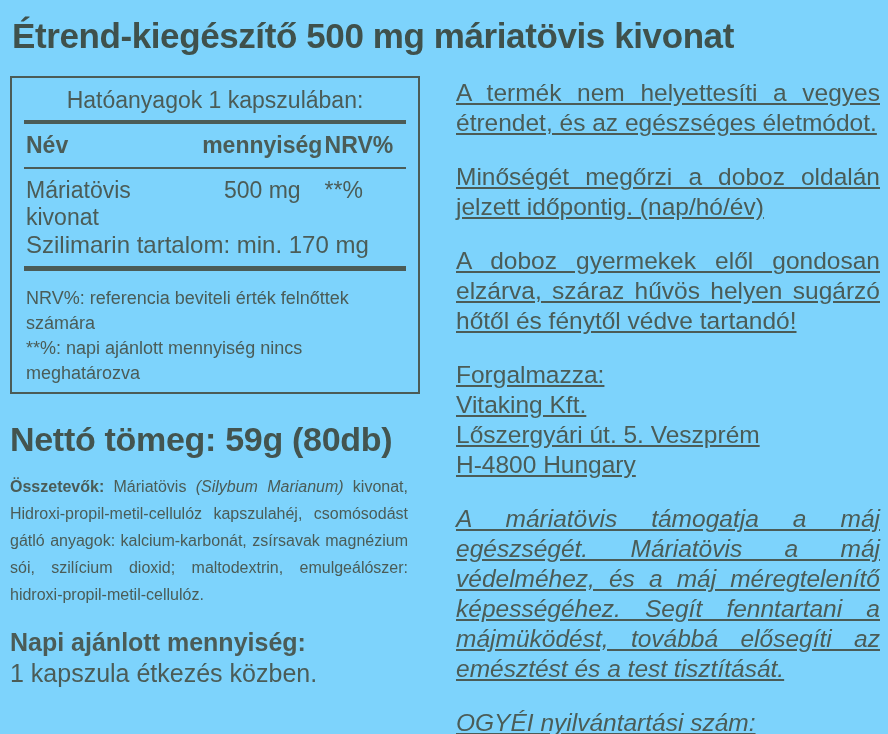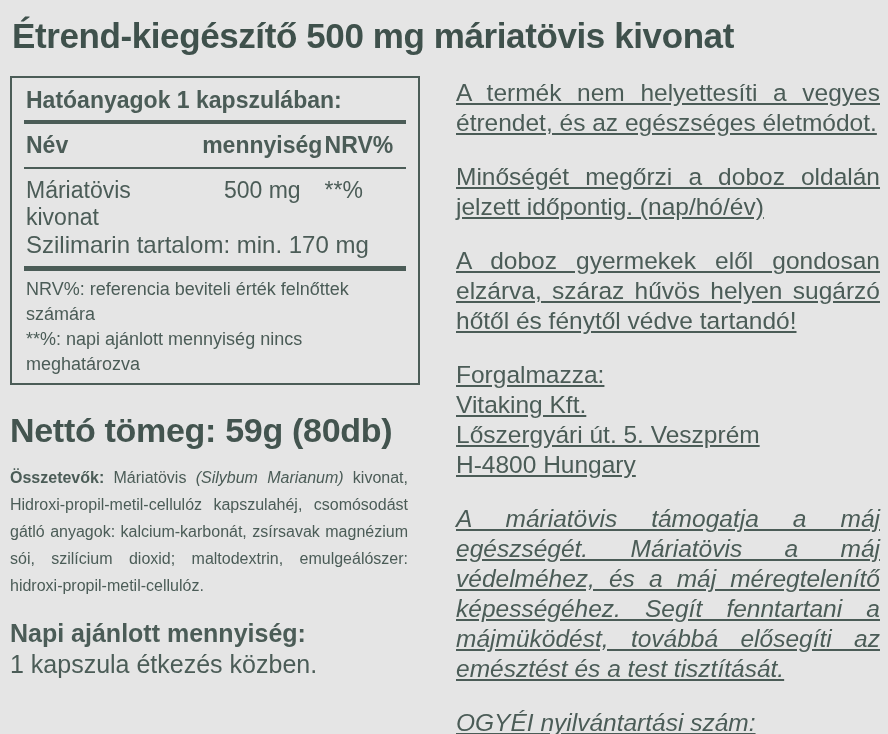--- a/index.html
+++ b/index.html
@@ -7,42 +7,42 @@
     margin: 0; padding: 0;
     background: #ffffff;
     font-family: "Liberation Sans", sans-serif;
     color: #4b5c57;
   }
   .page {
     width: 888px;
     height: 734px;
     padding: 10px 8px 0 10px;
     overflow: hidden;
-    background: #e5e5e5;
+    background: #7dd3fc;
   }
   .title {
     font-size: 35px;
     font-weight: 700;
     color: #3f514c;
     letter-spacing: -0.4px;
     white-space: nowrap;
     margin: 6px 0 20px 2px;
   }
   .columns { display: flex; gap: 36px; align-items: flex-start; }
   .col-left  { flex: 0 0 410px; width: 410px; }
   .col-right { flex: 0 0 424px; width: 424px; padding-top: 2px; }
 
   
   .facts {
     border: 2px solid #4b5c57;
     padding: 2px 12px 6px 12px;
   }
   .facts-title {
-    font-size: 23px; font-weight: 700;
-    line-height: 27px; padding: 7px 2px 6px 2px;
+    font-size: 23px; font-weight: 400;
+    line-height: 27px; padding: 7px 2px 6px 2px; text-align: center;
   }
   .rule-a { height: 4px; background: #4b5c57; }
   .rule-b { height: 2px; background: #4b5c57; }
   .rule-c { height: 5px; background: #4b5c57; }
   .head-row, .data-row { display: flex; }
   .head-row {
     font-weight: 700; font-size: 23px;
     line-height: 27px; padding: 8px 2px 8px 2px;
   }
   .data-row {
@@ -51,21 +51,21 @@
   }
   .c-name { width: 46%; text-align: left; }
   .c-amt  { width: 33%; text-align: center; }
   .c-nrv  { width: 21%; text-align: left; }
   .sub-row {
     font-size: 24px; line-height: 24px;
     padding: 2px 2px 9px 2px;
   }
   .footnotes {
     font-size: 18px; line-height: 25px;
-    padding: 6px 2px 0 2px;
+    padding: 15px 2px 0 2px;
   }
 
   
   .net-weight {
     font-size: 34px; font-weight: 700;
     line-height: 40px; letter-spacing: -0.3px;
     color: #43544f;
     margin: 25px 0 0 0;
   }
   .ingredients {

